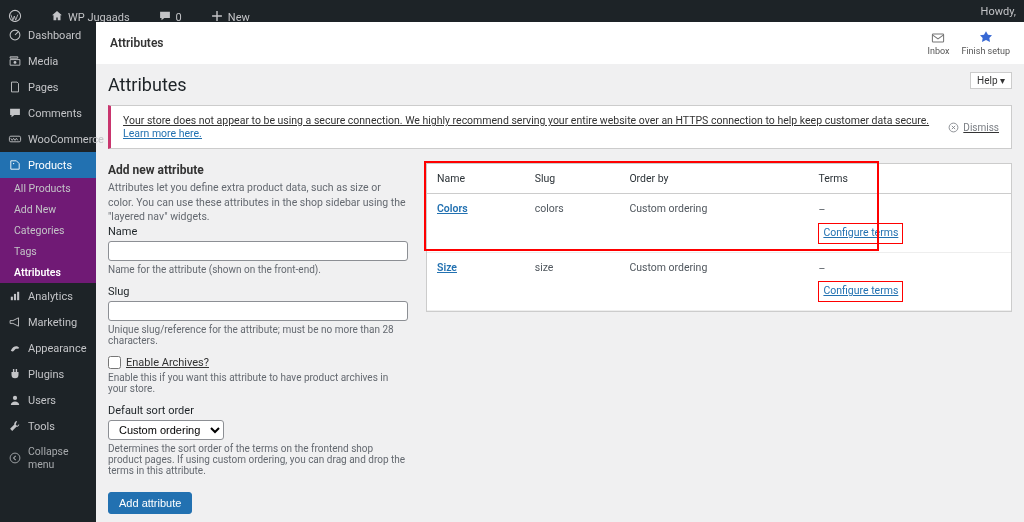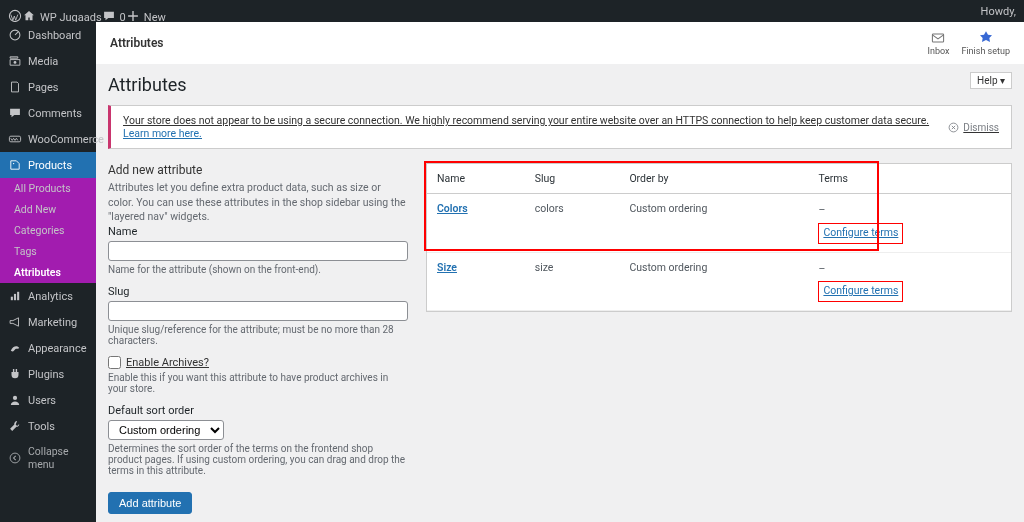--- a/index.html
+++ b/index.html
@@ -1,45 +1,45 @@
 <!DOCTYPE html>
 <html><head>
 <meta charset="utf-8">
 <style>
 * { box-sizing: border-box; margin: 0; padding: 0; }
 body { font-family: -apple-system, BlinkMacSystemFont, "Segoe UI", Roboto, sans-serif; font-size: 12px; color: #333; background: #f0f0f1; }
 .topbar { height: 22px; background: #1d2327; color: #c3c4c7; display: flex; align-items: center; padding: 0 8px; font-size: 11px; justify-content: space-between; }
-.topbar-left { display: flex; align-items: center; gap: 0; margin-top: 12px; }
+.topbar-left { display: flex; align-items: center; gap: 28px; margin-top: 12px; }
 .topbar-item { display: flex; align-items: center; gap: 4px; cursor: pointer; }
 .topbar-icon svg { width: 14px; height: 14px; }
 .layout { display: flex; min-height: calc(522px - 22px); }
 .sidebar { width: 96px; background: #1d2327; color: #c3c4c7; font-size: 11px; display: flex; flex-direction: column; flex-shrink: 0; }
 .menu-item { display: flex; align-items: center; gap: 6px; padding: 6px 8px; cursor: pointer; }
 .menu-item.active { background: #2271b1; color: #fff; position: relative; }
 .menu-item.active::after { content: ""; position: absolute; right: -6px; top: 50%; transform: translateY(-50%); border: 6px solid transparent; border-right-color: #f0f0f1; }
 .menu-icon { width: 14px; height: 14px; display: inline-flex; align-items: center; justify-content: center; }
 .menu-icon svg { width: 14px; height: 14px; }
-.submenu { background: #a21caf; font-size: 10.5px; }
+.submenu { background: #701a75; font-size: 10.5px; }
 .submenu .sub-item { padding: 4px 8px 4px 14px; cursor: pointer; color: #c3c4c7; }
 .submenu .sub-item.current { color: #fff; font-weight: 600; }
 .collapse { padding: 6px 8px; display: flex; align-items: center; gap: 6px; cursor: pointer; color: #a7aaad; font-size: 10.5px; }
 .content { flex: 1; padding: 0 12px 20px 12px; position: relative; }
 .header-bar { background: #fff; margin: 0 -12px 10px -12px; padding: 8px 14px; display: flex; align-items: center; justify-content: space-between; }
 .header-title { font-size: 12px; font-weight: 600; }
 .header-right { display: flex; align-items: center; gap: 12px; }
 .header-box { display: flex; flex-direction: column; align-items: center; font-size: 9px; color: #555; }
 .header-box svg { width: 16px; height: 16px; }
 .help-tab { position: absolute; right: 12px; top: 50px; background: #fff; border: 1px solid #ccc; font-size: 10px; padding: 2px 6px; cursor: pointer; z-index: 2; }
 h1.page-title { font-size: 18px; font-weight: 400; margin: 6px 0 10px 0; color: #1d2327; }
 .notice { background: #fff; border: 1px solid #ccc; border-left: 3px solid #c9356e; padding: 8px 12px; display: flex; justify-content: space-between; align-items: center; font-size: 10.5px; margin-bottom: 14px; text-decoration: underline; }
 .notice a { color: #2271b1; }
 .dismiss { color: #787c82; cursor: pointer; display: flex; align-items: center; gap: 4px; font-size: 10px; }
 .two-col { display: flex; gap: 18px; align-items: flex-start; }
 .left-col { width: 300px; flex-shrink: 0; }
-.section-h { font-size: 12px; font-weight: 400; margin-bottom: 4px; }
+.section-h { font-size: 12px; font-weight: 700; margin-bottom: 4px; }
 .desc { font-size: 10.5px; color: #646970; line-height: 1.4; }
 .field-label { font-size: 11px; color: #1d2327; margin-bottom: 3px; display: block; }
 .txt-input { width: 100%; padding: 3px 6px; border: 1px solid #8c8f94; border-radius: 3px; background: #fff; font-size: 11px; }
 .help-text { font-size: 10px; color: #646970; margin: 3px 0 10px 0; }
 .chk-row { display: flex; align-items: center; gap: 5px; margin-bottom: 2px; font-size: 11px; text-decoration: underline; }
 select.txt-input { width: auto; padding: 2px 6px; }
 .primary-btn { background: #2271b1; color: #fff; border: 1px solid #2271b1; border-radius: 3px; padding: 4px 10px; font-size: 11px; cursor: pointer; margin-top: 6px; }
 .right-col { flex: 1; }
 .table-wrap { background: #fff; border: 1px solid #ccc; }
 .tbl { width: 100%; border-collapse: collapse; font-size: 10.5px; }

